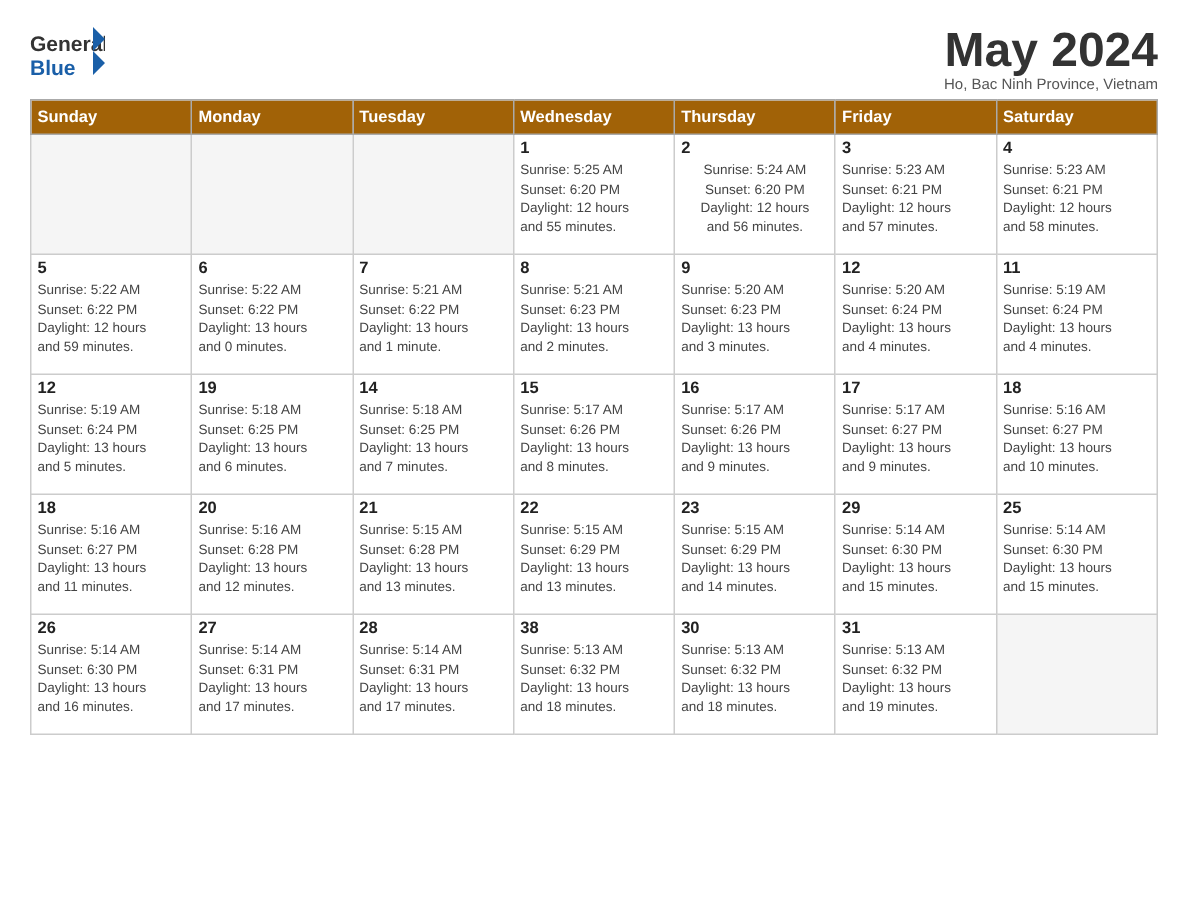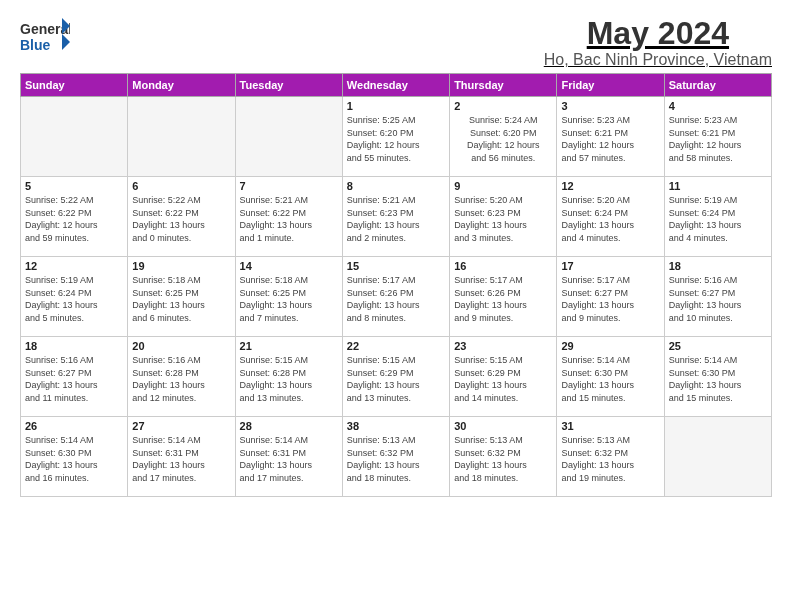--- a/index.html
+++ b/index.html
@@ -19,40 +19,39 @@
       justify-content: space-between;
       align-items: flex-start;
       margin-bottom: 4px;
     }
     .logo {
       display: flex;
       align-items: center;
       gap: 4px;
     }
     .title-block {
-      text-align: center;
-      text-decoration: underline;
+      text-align: right;
     }
     .month-year {
       font-size: 32px;
       font-weight: bold;
       color: #333;
       line-height: 1.1;
     }
     .location {
-      font-size: 16px;
+      font-size: 10px;
       color: #555;
     }
     table {
       width: 100%;
       border-collapse: collapse;
       table-layout: fixed;
     }
     th {
-      background-color: #a21caf;
+      background-color: #a16207;
       color: #fff;
       font-size: 11px;
       font-weight: bold;
       padding: 5px 4px;
       text-align: left;
       border: 1px solid #aaa;
     }
     td {
       border: 1px solid #ccc;
       vertical-align: top;

